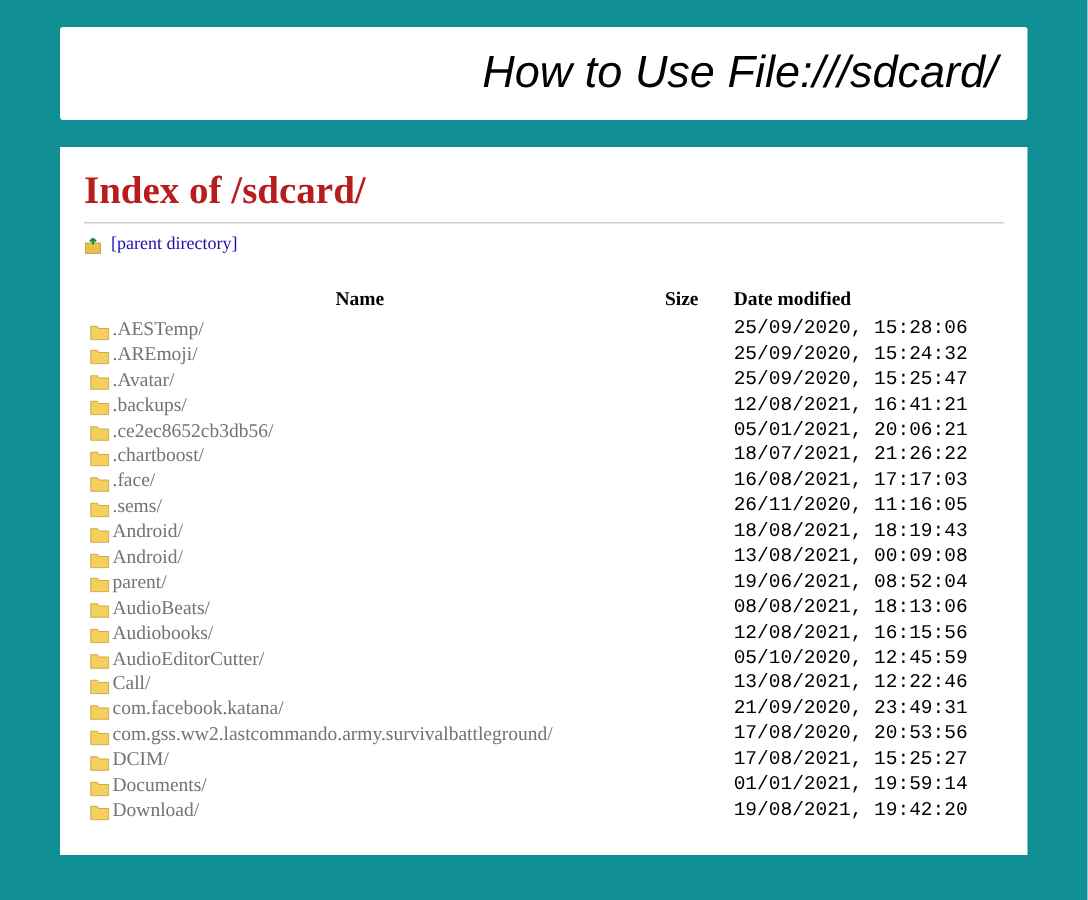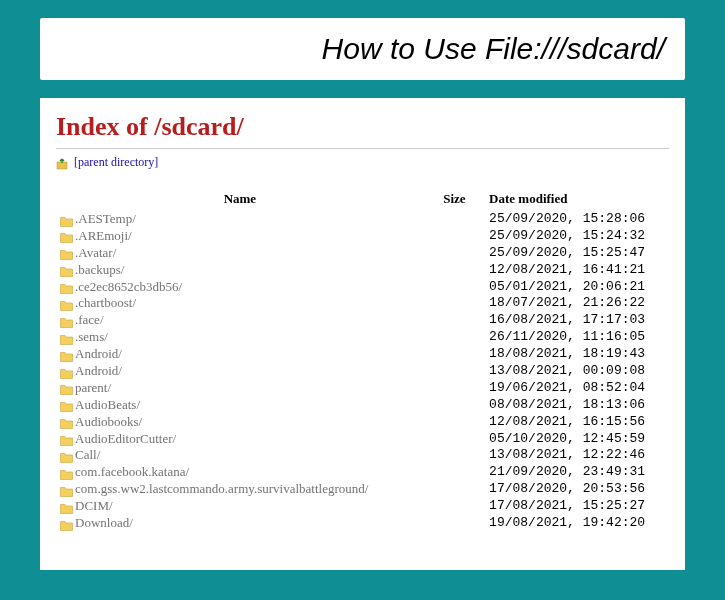--- a/index.html
+++ b/index.html
@@ -245,19 +245,26 @@
         <tr>
           <td><span class="icon-folder"><svg viewBox="0 0 13 11">
                 <path d="M0.5 1.5 L5 1.5 L6 3 L12.5 3 L12.5 10.5 L0.5 10.5 Z" fill="#f4cf5e" stroke="#c9a43a" stroke-width="0.6"></path>
               </svg></span><a href="#">DCIM/</a></td>
           <td></td>
           <td class="col-date">17/08/2021, 15:25:27</td>
         </tr>
         <tr>
           <td><span class="icon-folder"><svg viewBox="0 0 13 11">
                 <path d="M0.5 1.5 L5 1.5 L6 3 L12.5 3 L12.5 10.5 L0.5 10.5 Z" fill="#f4cf5e" stroke="#c9a43a" stroke-width="0.6"></path>
+              </svg></span><a href="#">Documents/</a></td>
+          <td></td>
+          <td class="col-date">01/01/2021, 19:59:14</td>
+        </tr>
+        <tr>
+          <td><span class="icon-folder"><svg viewBox="0 0 13 11">
+                <path d="M0.5 1.5 L5 1.5 L6 3 L12.5 3 L12.5 10.5 L0.5 10.5 Z" fill="#f4cf5e" stroke="#c9a43a" stroke-width="0.6"></path>
               </svg></span><a href="#">Download/</a></td>
           <td></td>
           <td class="col-date">19/08/2021, 19:42:20</td>
         </tr>
       </tbody>
   </table>
 </div>
 
 </body></html>

